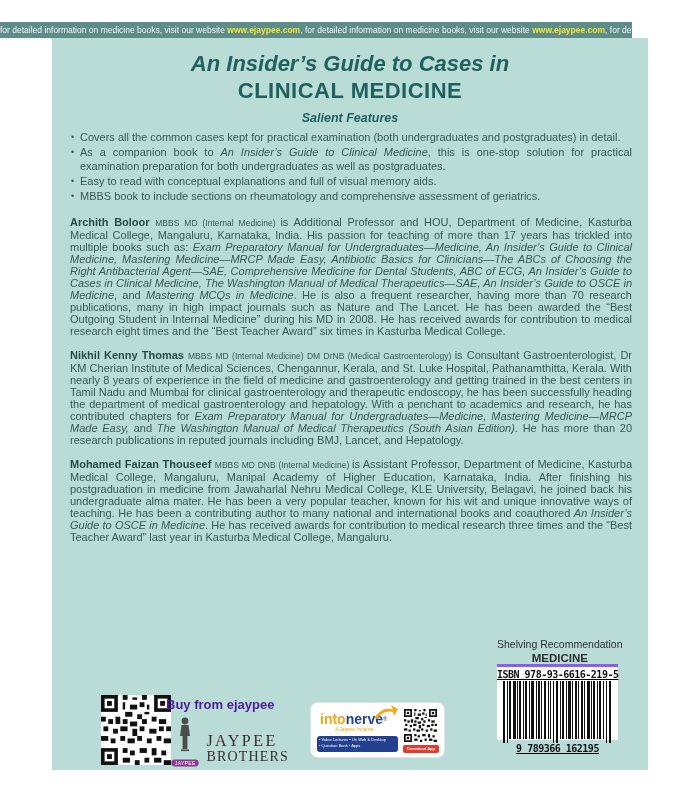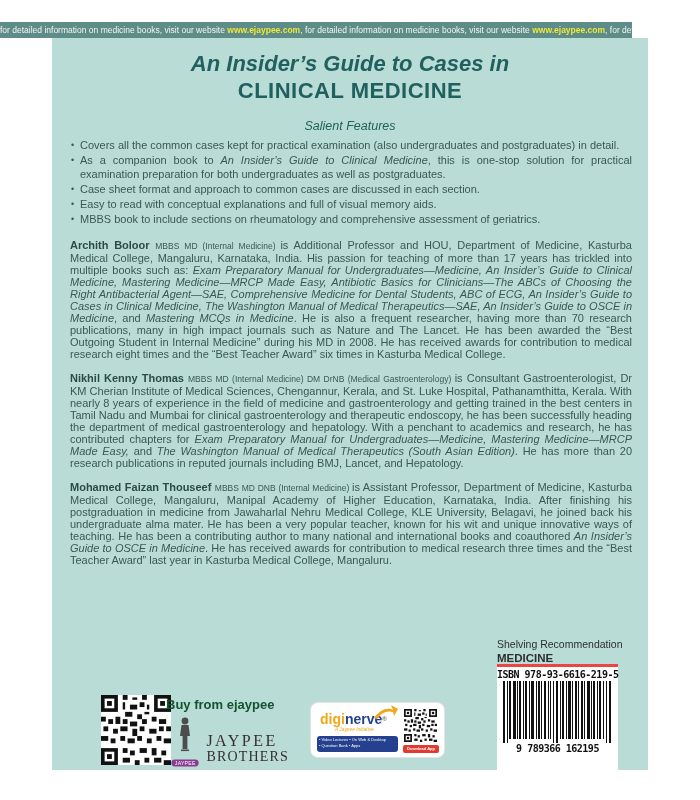--- a/index.html
+++ b/index.html
@@ -10,34 +10,34 @@
   .banner { position:absolute; left:0; top:22px; width:632px; height:16px; background:#5e8c88;
             color:#f2f6f5; font-size:8.5px; line-height:16px; white-space:nowrap; overflow:hidden; padding-left:0; }
   .banner .lnk { color:#efe73b; font-weight:bold; }
 
   
   .cover { position:absolute; left:52px; top:38px; width:596px; height:732px; background:#b9dcd7; }
 
   .title1 { margin-top:13px; text-align:center; font-size:22px; font-weight:bold; font-style:italic; color:#20615f; }
   .title2 { text-align:center; font-size:22px; font-weight:bold; color:#20615f; letter-spacing:0.5px; margin-top:1px; }
 
-  .sf-head { text-align:center; font-size:12.5px; font-weight:normal; font-style:italic; color:#20615f; margin-top:15px; }
+  .sf-head { text-align:center; font-size:12.5px; font-weight:bold; font-style:italic; color:#20615f; margin-top:7px; }
   .sf-list { list-style:none; margin:5px 16px 0 18px; font-size:11px; line-height:14px; color:#3a5855; }
   .sf-list li { position:relative; padding-left:10px; text-align:justify; margin-bottom:1px; }
   .sf-list li::before { content:"•"; position:absolute; left:1px; top:0; font-size:9px; color:#3a5855; }
   .it { font-style:italic; }
 
   .bios { margin:13px 16px 0 18px; }
   .bio { font-size:11px; line-height:12px; color:#3a5855; text-align:justify; margin-bottom:12px; }
   .bio .name { font-weight:bold; color:#2b4b49; }
   .bio .creds { font-size:8.5px; }
 
   
   .qr-big { position:absolute; left:42px; top:657px; width:84px; height:70px; }
-  .buy { position:absolute; left:114px; top:659px; font-size:13px; font-weight:bold; color:#14532d; }
+  .buy { position:absolute; left:114px; top:659px; font-size:13px; font-weight:bold; color:#4c1d95; }
   .jaypee { position:absolute; left:117px; top:678px; display:flex; align-items:center; gap:5px; }
   .jp-figcol { display:flex; flex-direction:column; align-items:center; }
   .jp-badge { background:#8b3a8f; color:#fff; font-size:6px; line-height:8px; padding:0 4px; border-radius:5px;
               letter-spacing:0.3px; margin-top:1px; transform:scale(0.85); }
   .jp-text { font-family:"Liberation Serif", serif; color:#3a2d2d; padding-top:12px; }
   .jp-line1 { font-size:16px; letter-spacing:2.5px; line-height:17px; }
   .jp-line2 { font-size:14px; letter-spacing:1.2px; line-height:15px; }
 
   .dn-card { position:absolute; left:259px; top:665px; width:133px; height:54px; background:#fff; border-radius:7px;
              box-shadow:0 0 0 1px #e3e3e3; }
@@ -48,26 +48,26 @@
   .dn-tag { position:absolute; left:24px; top:24px; font-size:8px; transform:scale(0.6); transform-origin:0 0;
             color:#f2a71b; font-style:italic; white-space:nowrap; }
   .dn-pill { position:absolute; left:6px; top:33px; width:81px; height:16px; background:#24408e; border-radius:3px; overflow:hidden; }
   .dn-pill-inner { transform:scale(0.5); transform-origin:0 0; width:200%; font-size:8px; line-height:12px;
                    color:#fff; padding:1px 4px; white-space:nowrap; }
   .dn-qr { position:absolute; left:93px; top:6px; width:33px; height:33px; }
   .dn-btn { position:absolute; left:92px; top:42px; width:36px; height:8px; background:#e23a2e; border-radius:2px; overflow:hidden; }
   .dn-btn-inner { transform:scale(0.5); transform-origin:0 0; width:200%; font-size:8px; line-height:14px;
                   color:#fff; text-align:center; font-weight:bold; }
 
-  .shelf { position:absolute; left:445px; top:600px; color:#2e2e2e; }
+  .shelf { position:absolute; left:445px; top:600px; color:#2e2e2e;text-align:center; }
   .shelf-label { font-size:10.5px; }
   .shelf-cat { font-size:11.5px; font-weight:bold; margin-top:2px; }
 
-  .barcode { position:absolute; left:445px; top:626px; width:121px; height:136px; background:#fff;
-             border-top:3px solid #ef4444; padding-top:2px; text-align:center; }
+  .barcode { position:absolute; left:445px; top:626px; width:121px; height:76px; background:#fff;
+             border-top:3px solid #8b5cf6; padding-top:2px; text-align:center;text-decoration:underline; }
   .bc-isbn, .bc-digits { font-family:"DejaVu Sans Mono", monospace; font-size:10px; font-weight:bold; color:#101010;
                          white-space:nowrap; letter-spacing:-0.5px; }
   .bc-bars { display:block; margin:1px auto 0 auto; }
 </style>
 </head>
 <body>
 
 <div class="page">
 
   <svg width="0" height="0" style="position:absolute">
@@ -134,23 +134,22 @@
     <span>for detailed information on medicine books, visit our website </span><span class="lnk">www.ejaypee.com</span><span>, for detailed information on medicine books, visit our website </span><span class="lnk">www.ejaypee.com</span><span>, for detai</span>
   </div>
 
   <div class="cover">
 
     <div class="title1">An Insider’s Guide to Cases in</div>
     <div class="title2">CLINICAL MEDICINE</div>
 
     <div class="sf-head">Salient Features</div>
     <ul class="sf-list">
-      <li><span>Covers all the common cases kept for practical examination (also undergraduates and postgraduates) in detail.</span></li>
+      <li><span>Covers all the common cases kept for practical examination (both undergraduates and postgraduates) in detail.</span></li>
       <li><span>As a companion book to </span><span class="it">An Insider’s Guide to Clinical Medicine</span><span>, this is one-stop solution for practical examination preparation for both undergraduates as well as postgraduates.</span></li>
-      <li><span>Case sheet format and approach to common cases are discussed in each section.</span></li>
       <li><span>Easy to read with conceptual explanations and full of visual memory aids.</span></li>
       <li><span>MBBS book to include sections on rheumatology and comprehensive assessment of geriatrics.</span></li>
     </ul>
 
     <div class="bios">
       <p class="bio"><span class="name">Archith Boloor </span><span class="creds">MBBS MD (Internal Medicine) </span><span>is Additional Professor and HOU, Department of Medicine, Kasturba Medical College, Mangaluru, Karnataka, India. His passion for teaching of more than 17 years has trickled into multiple books such as: </span><span class="it">Exam Preparatory Manual for Undergraduates—Medicine, An Insider’s Guide to Clinical Medicine, Mastering Medicine—MRCP Made Easy, Antibiotic Basics for Clinicians—The ABCs of Choosing the Right Antibacterial Agent—SAE, Comprehensive Medicine for Dental Students, ABC of ECG, An Insider’s Guide to Cases in Clinical Medicine, The Washington Manual of Medical Therapeutics—SAE, An Insider’s Guide to OSCE in Medicine</span><span>, and </span><span class="it">Mastering MCQs in Medicine</span><span>. He is also a frequent researcher, having more than 70 research publications, many in high impact journals such as Nature and The Lancet. He has been awarded the “Best Outgoing Student in Internal Medicine” during his MD in 2008. He has received awards for contribution to medical research eight times and the “Best Teacher Award” six times in Kasturba Medical College.</span></p>
       <p class="bio"><span class="name">Nikhil Kenny Thomas </span><span class="creds">MBBS MD (Internal Medicine) DM DrNB (Medical Gastroenterology) </span><span>is Consultant Gastroenterologist, Dr KM Cherian Institute of Medical Sciences, Chengannur, Kerala, and St. Luke Hospital, Pathanamthitta, Kerala. With nearly 8 years of experience in the field of medicine and gastroenterology and getting trained in the best centers in Tamil Nadu and Mumbai for clinical gastroenterology and therapeutic endoscopy, he has been successfully heading the department of medical gastroenterology and hepatology. With a penchant to academics and research, he has contributed chapters for </span><span class="it">Exam Preparatory Manual for Undergraduates—Medicine, Mastering Medicine—MRCP Made Easy,</span><span> and </span><span class="it">The Washington Manual of Medical Therapeutics (South Asian Edition)</span><span>. He has more than 20 research publications in reputed journals including BMJ, Lancet, and Hepatology.</span></p>
       <p class="bio"><span class="name">Mohamed Faizan Thouseef </span><span class="creds">MBBS MD DNB (Internal Medicine) </span><span>is Assistant Professor, Department of Medicine, Kasturba Medical College, Mangaluru, Manipal Academy of Higher Education, Karnataka, India. After finishing his postgraduation in medicine from Jawaharlal Nehru Medical College, KLE University, Belagavi, he joined back his undergraduate alma mater. He has been a very popular teacher, known for his wit and unique innovative ways of teaching. He has been a contributing author to many national and international books and coauthored </span><span class="it">An Insider’s Guide to OSCE in Medicine</span><span>. He has received awards for contribution to medical research three times and the “Best Teacher Award” last year in Kasturba Medical College, Mangaluru.</span></p>
     </div>
 
@@ -171,21 +170,21 @@
         <div class="jp-badge">JAYPEE</div>
       </div>
       <div class="jp-text">
         <div class="jp-line1">JAYPEE</div>
         <div class="jp-line2">BROTHERS</div>
       </div>
     </div>
 
     <div class="dn-card">
       <div class="dn-word">
-        <span class="dn-digi">digi</span><span class="dn-nerve">nerve</span><span class="dn-reg">®</span>
+        <span class="dn-digi">into</span><span class="dn-nerve">nerve</span><span class="dn-reg">®</span>
       </div>
       <svg class="dn-swoosh" width="26" height="16" viewBox="0 0 26 16">
         <path d="M1 14 C7 6 14 3 20 6 L18 1 L25 5 L21 12 L20 8 C14 6 8 9 4 15 Z" fill="#f2a71b"></path>
       </svg>
       <div class="dn-tag">A Jaypee Initiative</div>
       <div class="dn-pill">
         <div class="dn-pill-inner">
           <div>• Video Lectures    • On Web &amp; Desktop</div>
           <div>• Question Bank    • Apps</div>
         </div>

